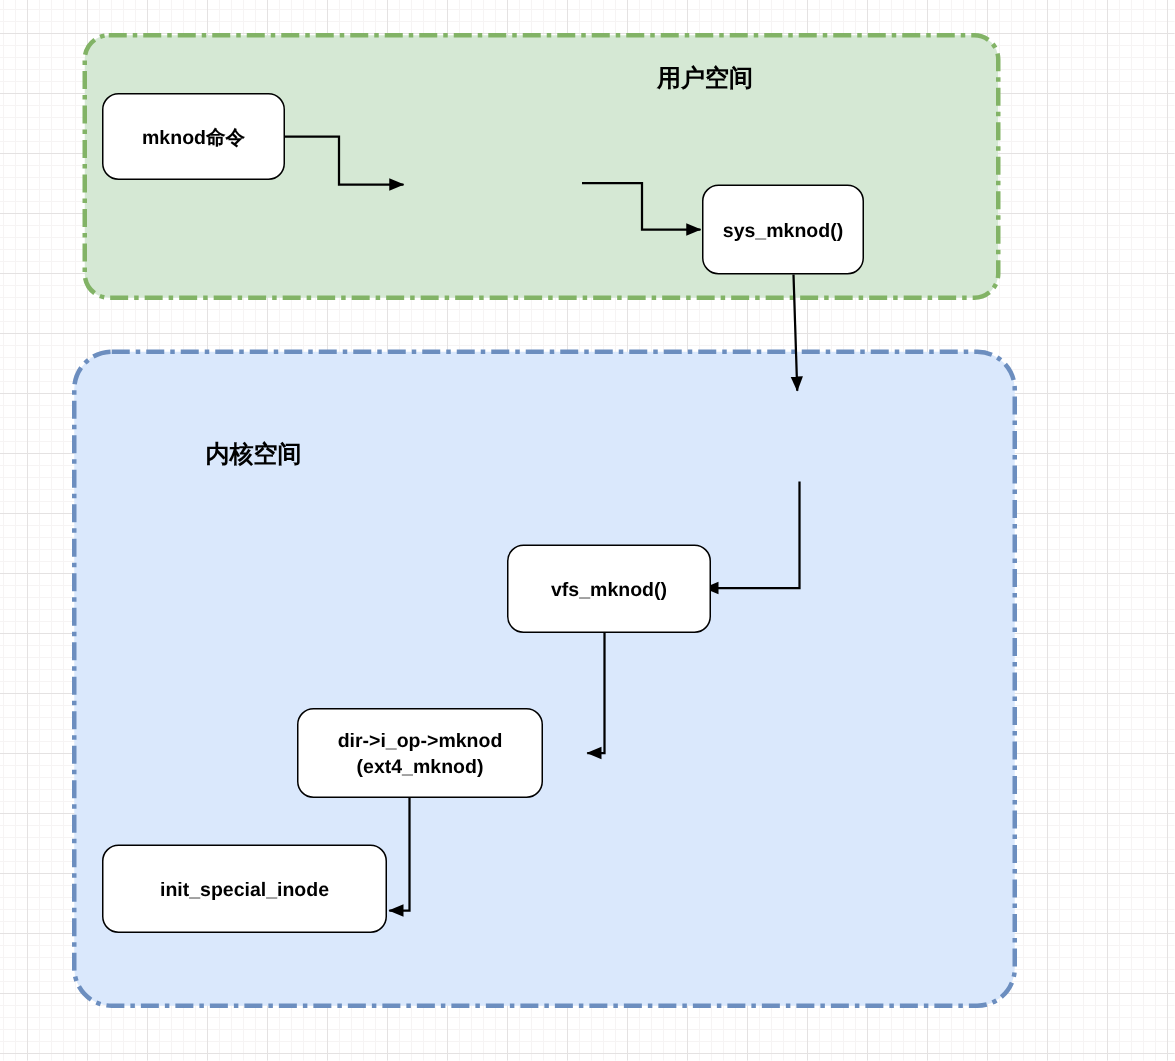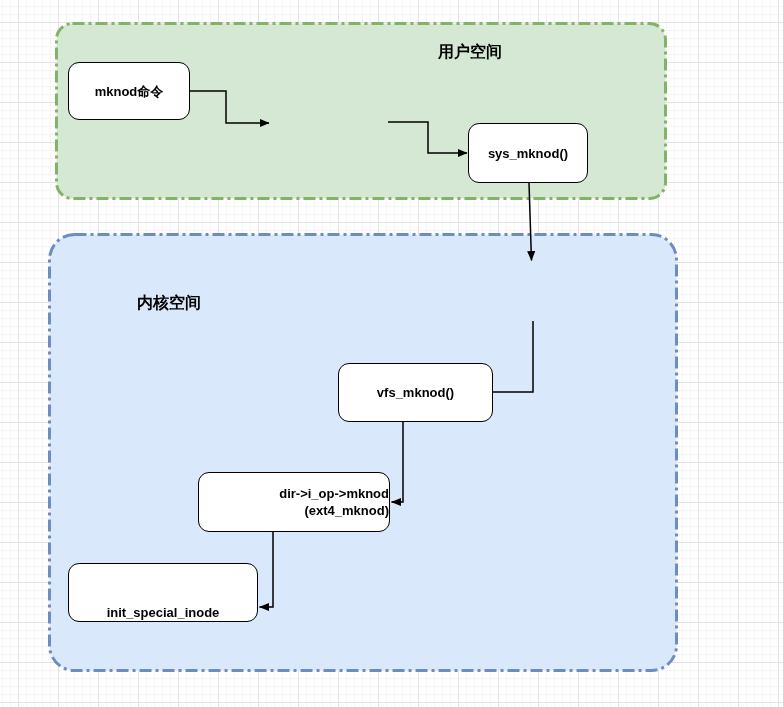--- a/index.html
+++ b/index.html
@@ -47,25 +47,25 @@
     align-items: center;
     justify-content: center;
     text-align: center;
     font-size: 13px;
     font-weight: bold;
     line-height: 17px;
     box-sizing: border-box;
   }
   #node-mknod-command      { left: 68px;  top: 62px;  width: 122px; height: 58px; }
   #node-glibc-mknod        { left: 270px; top: 93px;  width: 118px; height: 59px; }
-  #node-sys-mknod          { left: 468px; top: 123px; width: 120px; height: 60px; }
+  #node-sys-mknod          { left: 468px; top: 123px; width: 108px; height: 60px; }
   #node-sys-mknodat        { left: 468px; top: 262px; width: 130px; height: 59px; }
-  #node-vfs-mknod          { left: 338px; top: 363px; width: 155px; height: 59px; }
-  #node-dir-iop-mknod      { left: 198px; top: 472px; width: 192px; height: 60px; align-items: flex-end; }
-  #node-init-special-inode { left: 68px;  top: 563px; width: 190px; height: 59px; justify-content: flex-end; }
+  #node-vfs-mknod          { left: 338px; top: 363px; width: 136px; height: 59px; }
+  #node-dir-iop-mknod      { left: 198px; top: 472px; width: 164px; height: 60px; }
+  #node-init-special-inode { left: 68px;  top: 563px; width: 190px; height: 59px; }
 </style>
 </head>
 <body>
 
 <div class="canvas">
 
   <svg class="layer" viewBox="0 0 783 707">
     <defs>
       <marker id="arrowhead" markerUnits="userSpaceOnUse" markerWidth="12" markerHeight="12" refX="9.5" refY="5" orient="auto">
         <path d="M0,0.9 L10,5 L0,9.1 Z" fill="#000000"></path>

